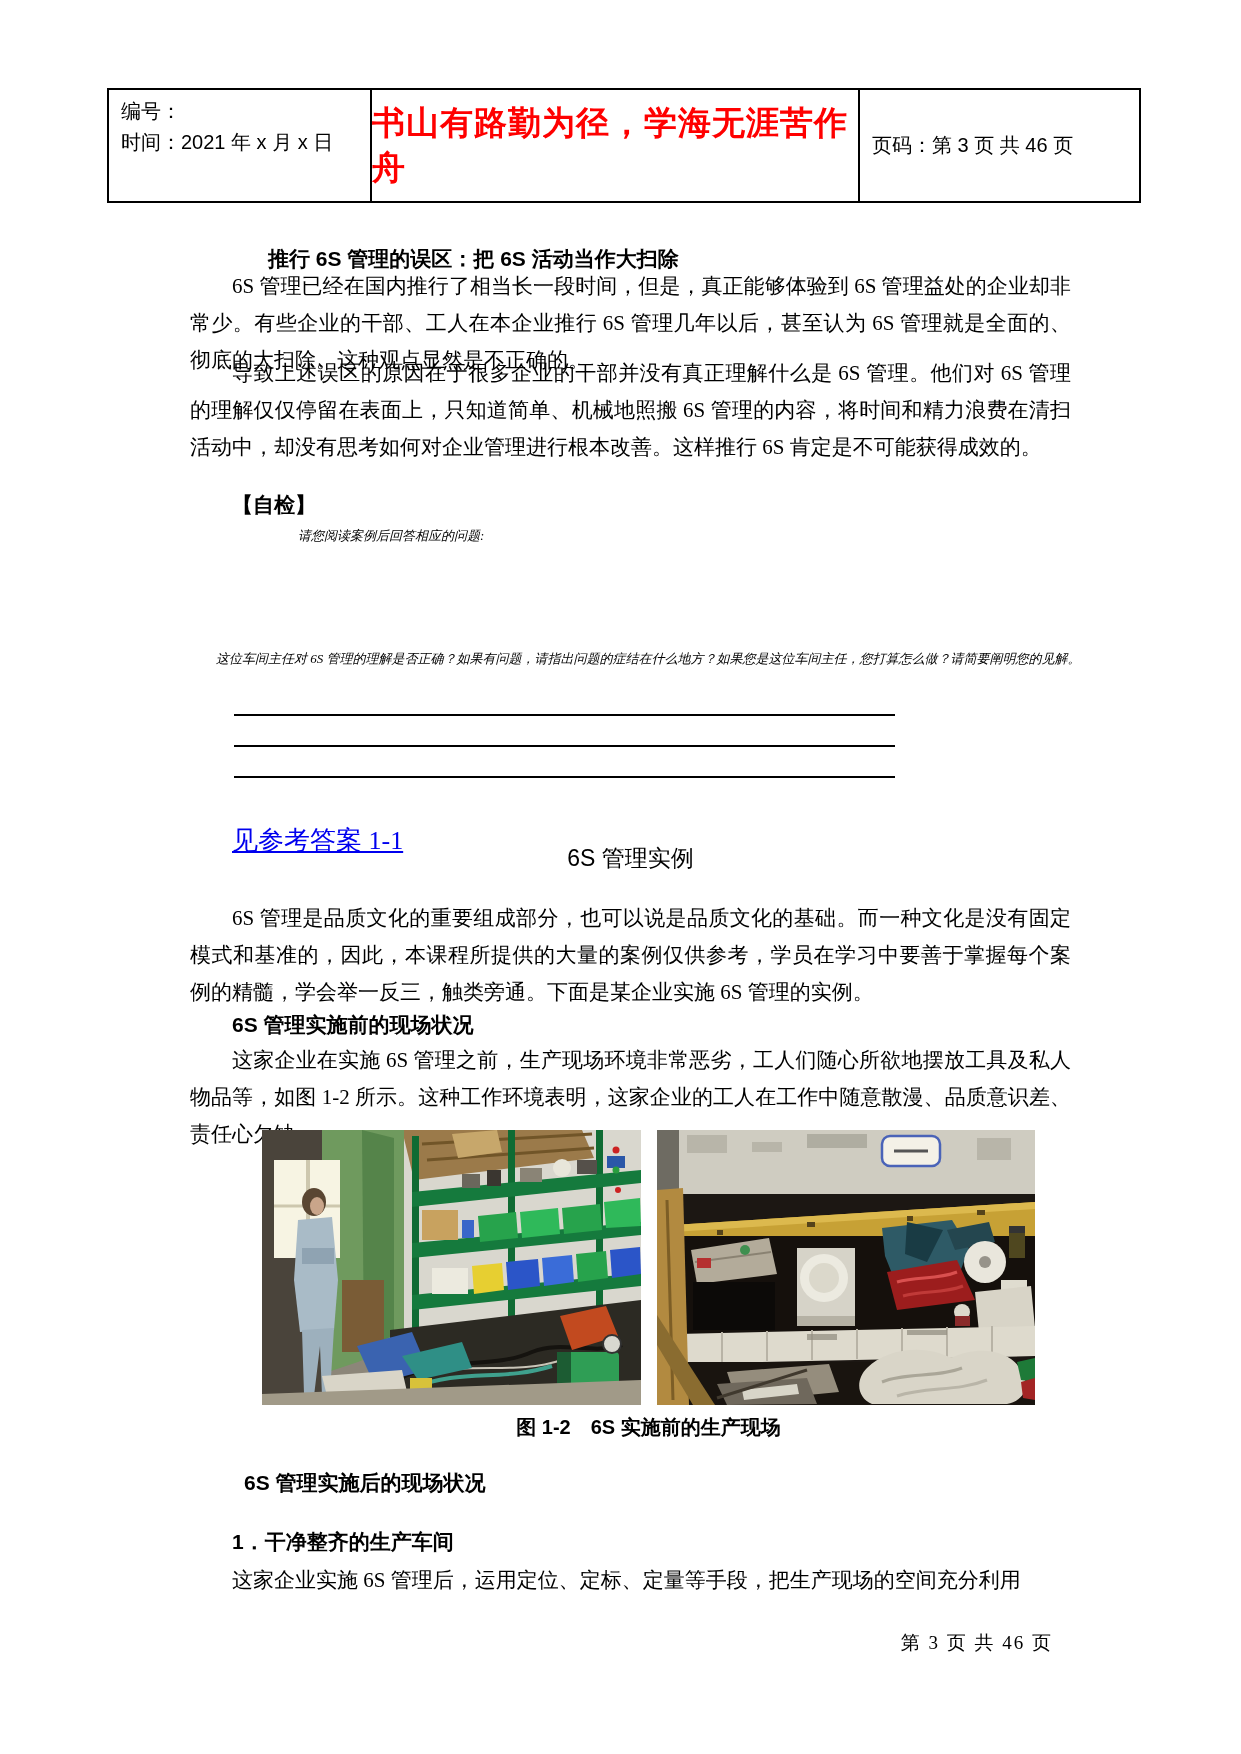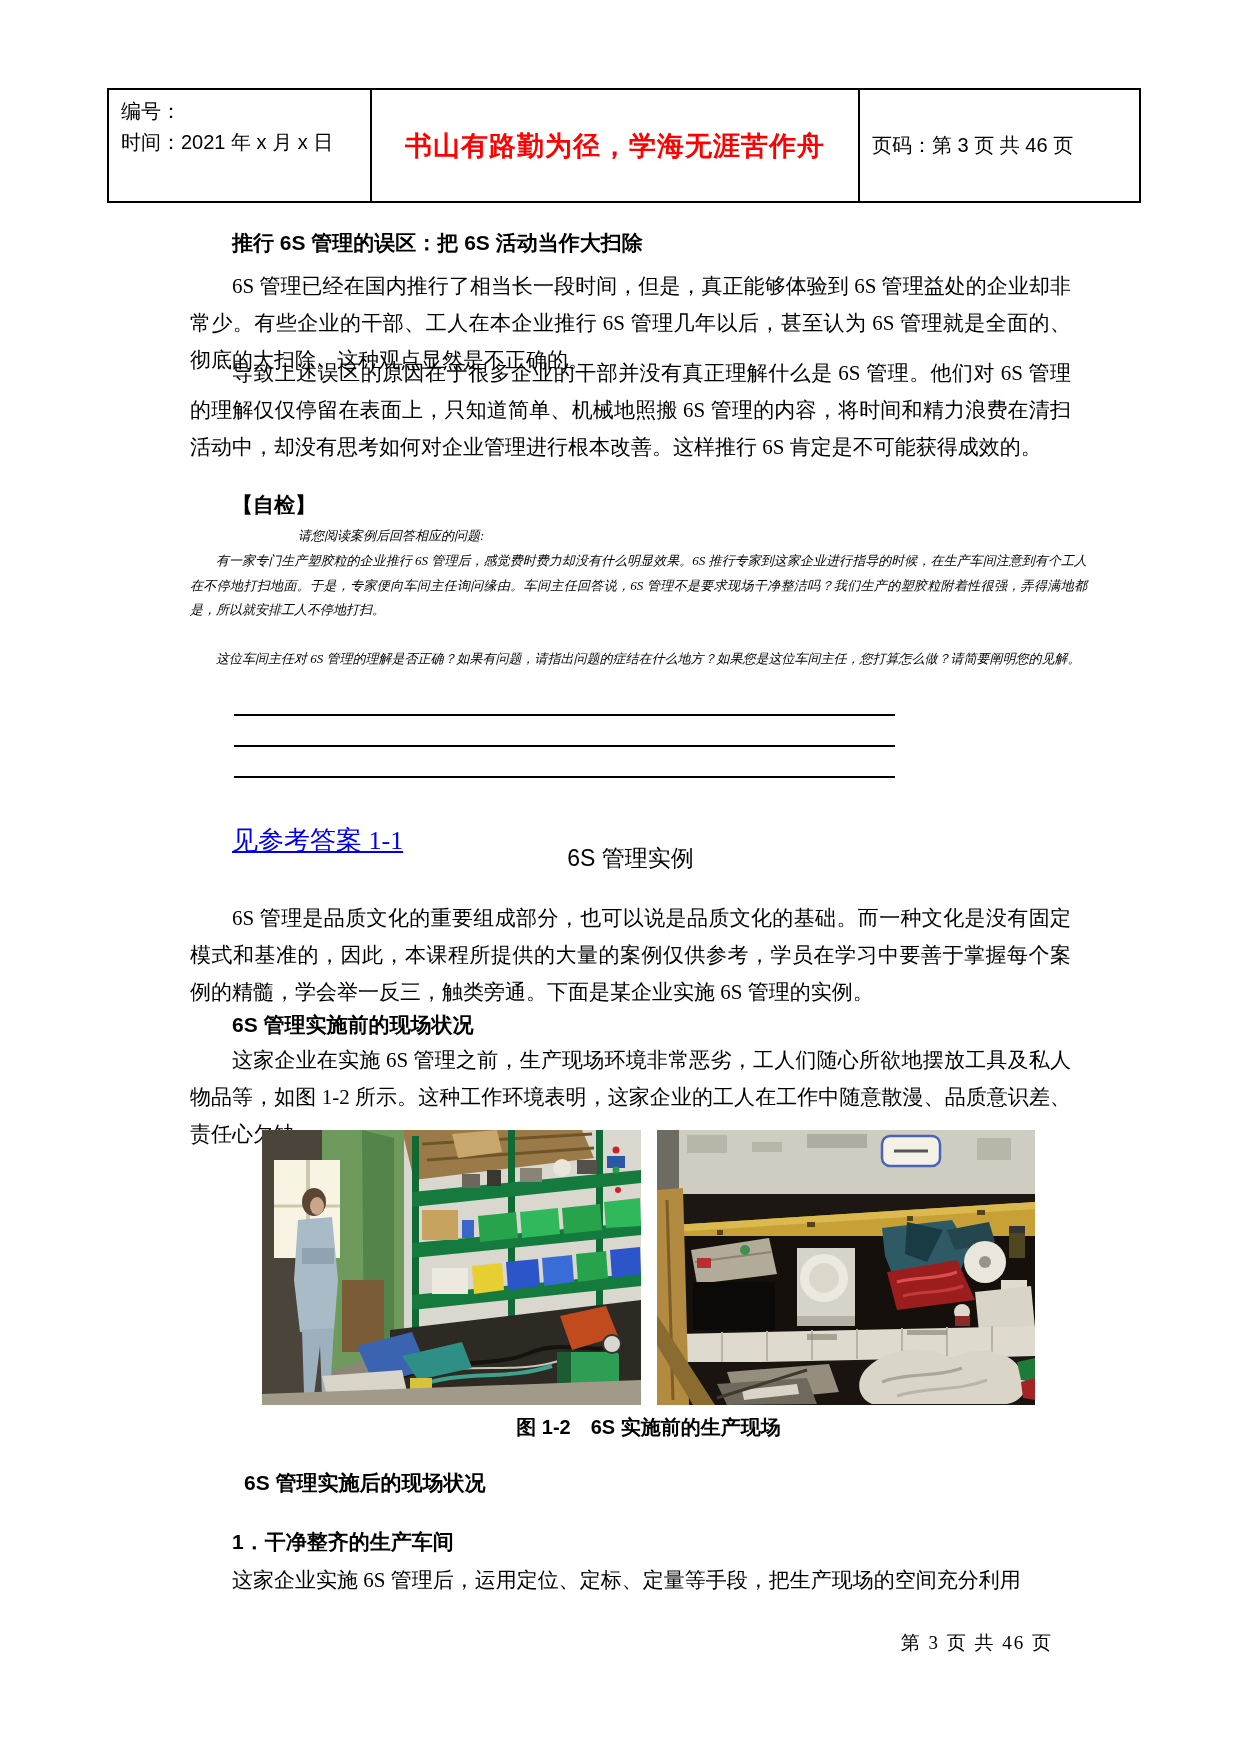--- a/index.html
+++ b/index.html
@@ -8,21 +8,21 @@
 
   
   .header-table{position:absolute;left:107px;top:88px;width:1034px;height:115px;
                 display:flex;border:2px solid #000;box-sizing:border-box;
                 font-family:"Liberation Sans","DejaVu Sans",sans-serif;}
   .hcell{box-sizing:border-box;}
   .hcell-left{width:263px;border-right:2px solid #000;padding:6px 0 0 12px;
               font-size:20px;line-height:31px;}
   .hcell-mid{width:488px;border-right:2px solid #000;display:flex;
              align-items:center;justify-content:center;}
-  .slogan{font-weight:bold;font-size:27px;letter-spacing:1px;
+  .slogan{font-weight:bold;font-size:33px;letter-spacing:1px;
           font-family:Liberation Sans, sans-serif;}
   .hcell-right{flex:1;display:flex;align-items:center;padding-left:12px;font-size:20px;}
 
   
   .abs{position:absolute;}
   .body-para{left:190px;width:881px;font-size:21px;line-height:37px;
              text-align:justify;text-indent:2em;}
   .bold-heading{left:232px;font-family:"Liberation Sans","DejaVu Sans",sans-serif;
                 font-weight:bold;font-size:21px;line-height:26px;}
   .selfcheck{font-style:italic;font-size:13px;line-height:24.5px;}
@@ -49,27 +49,26 @@
       <div>时间：2021 年 x 月 x 日</div>
     </div>
     <div class="hcell hcell-mid">
       <div class="slogan" style="color:#FF0000;">书山有路勤为径，学海无涯苦作舟</div>
     </div>
     <div class="hcell hcell-right">
       <div>页码：第 3 页  共 46 页</div>
     </div>
   </div>
 
-  <div class="abs bold-heading" style="top:230px;">推行 6S 管理的误区：把 6S 活动当作大扫除</div>
+  <div class="abs bold-heading" style="top:246px;margin-left:36px;">推行 6S 管理的误区：把 6S 活动当作大扫除</div>
   <div class="abs body-para" style="top:268px;">6S 管理已经在国内推行了相当长一段时间，但是，真正能够体验到 6S 管理益处的企业却非常少。有些企业的干部、工人在本企业推行 6S 管理几年以后，甚至认为 6S 管理就是全面的、彻底的大扫除。这种观点显然是不正确的。</div>
   <div class="abs body-para" style="top:355px;">导致上述误区的原因在于很多企业的干部并没有真正理解什么是 6S 管理。他们对 6S 管理的理解仅仅停留在表面上，只知道简单、机械地照搬 6S 管理的内容，将时间和精力浪费在清扫活动中，却没有思考如何对企业管理进行根本改善。这样推行 6S 肯定是不可能获得成效的。</div>
 
   <div class="abs bold-heading" style="top:492px;">【自检】</div>
   <div class="abs selfcheck" style="left:190px;top:524px;width:897px;text-indent:108px;">请您阅读案例后回答相应的问题:</div>
-  <div class="abs selfcheck sc-para" style="top:549px;">有一家专门生产塑胶粒的企业推行 6S 管理后，感觉费时费力却没有什么明显效果。6S 推行专家到这家企业进行指导的时候，在生产车间注意到有个工人在不停地打扫地面。于是，专家便向车间主任询问缘由。车间主任回答说，6S 管理不是要求现场干净整洁吗？我们生产的塑胶粒附着性很强，弄得满地都是，所以就安排工人不停地打扫。</div>
   <div class="abs selfcheck sc-para" style="top:647px;">这位车间主任对 6S 管理的理解是否正确？如果有问题，请指出问题的症结在什么地方？如果您是这位车间主任，您打算怎么做？请简要阐明您的见解。</div>
 
   <div class="abs answer-lines">
     <div class="answer-line"></div>
     <div class="answer-line"></div>
     <div class="answer-line"></div>
   </div>
 
   <a class="abs ref-link" style="color:#0000EE;">见参考答案 1-1</a>
 

